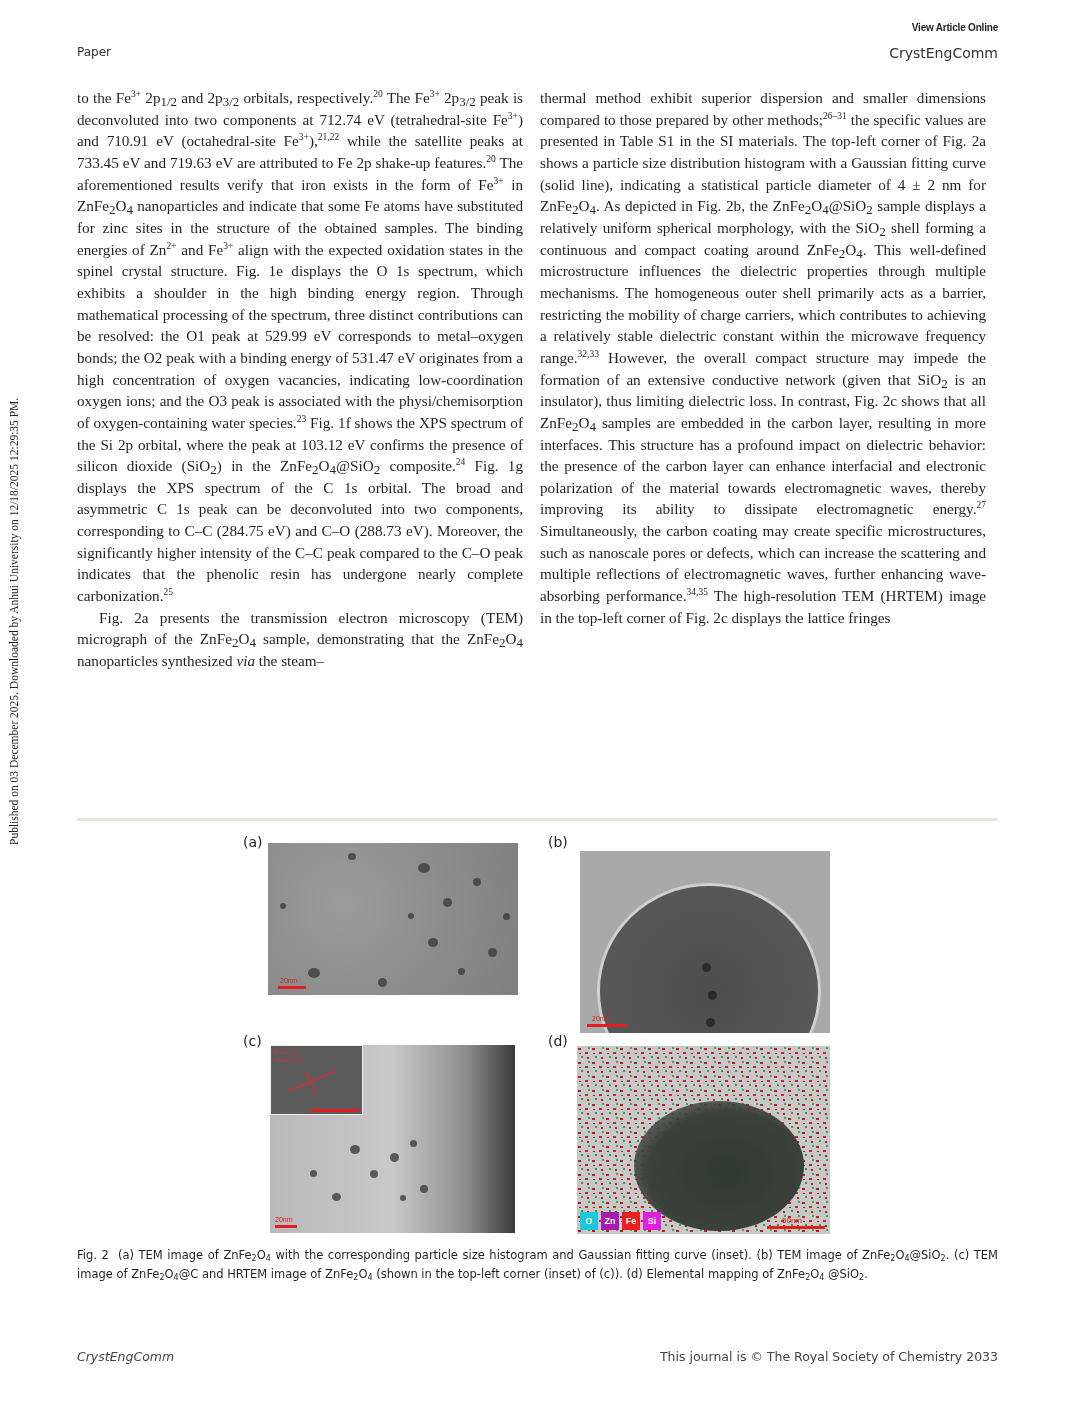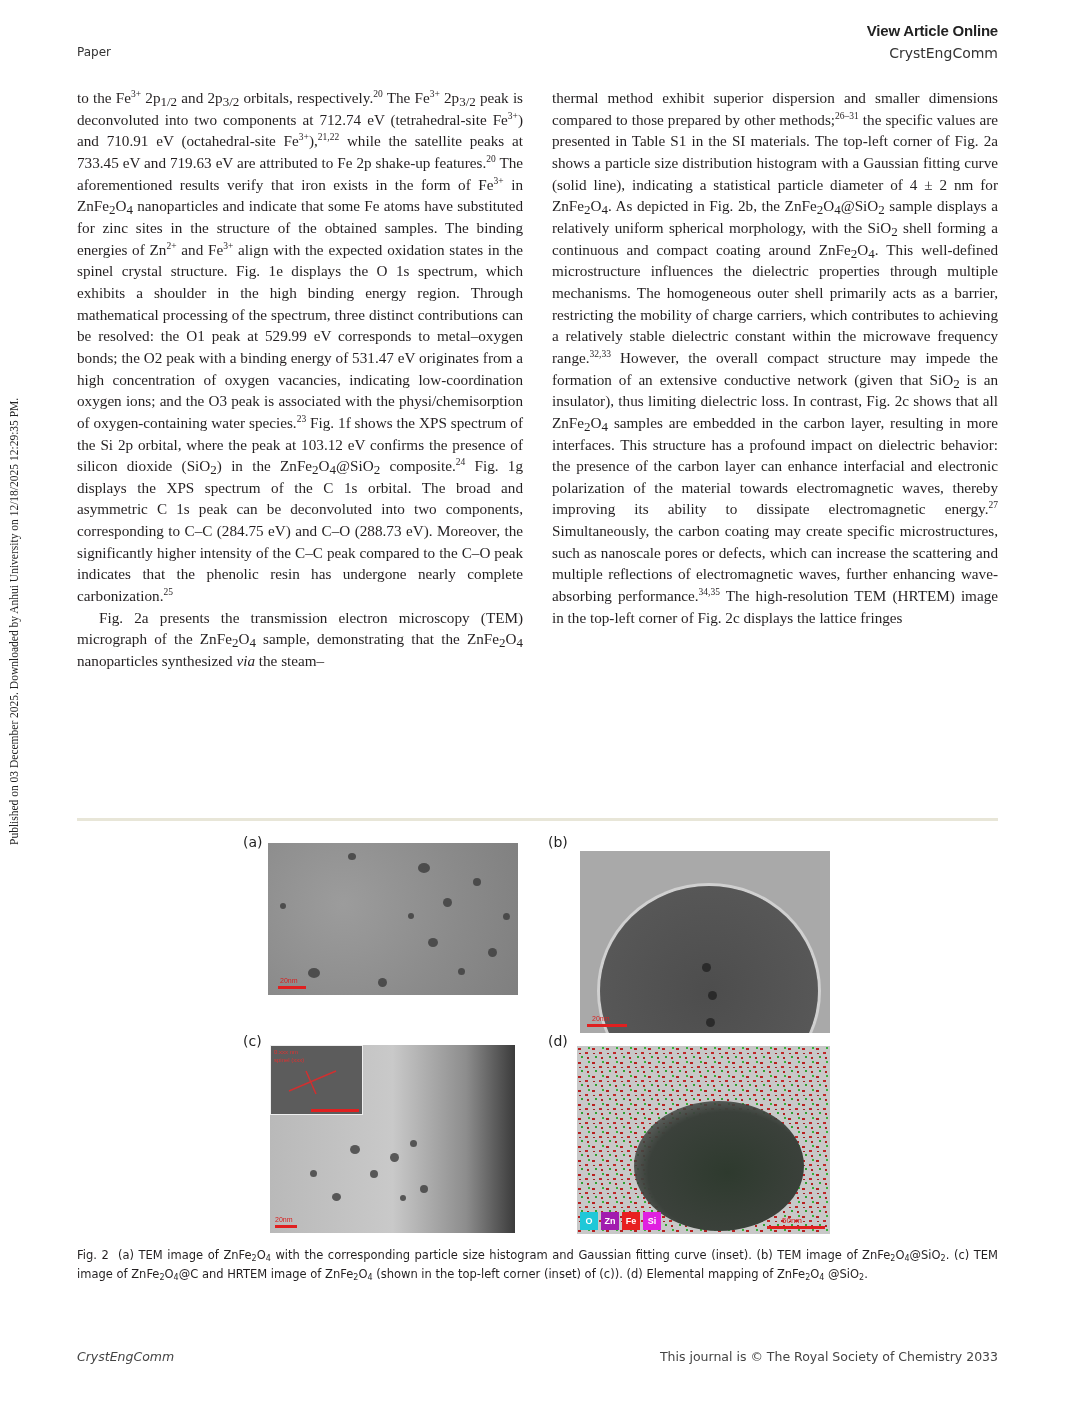--- a/index.html
+++ b/index.html
@@ -1,27 +1,27 @@
 <!DOCTYPE html>
 <html><head>
 <meta charset="utf-8">
 <style>
   * { box-sizing: border-box; margin: 0; padding: 0; }
   html, body { width: 1074px; height: 1407px; background: #ffffff; overflow: hidden; }
   body { position: relative; font-family: "DejaVu Serif", "Liberation Serif", serif; color: #231f20; }
 
-  .view-online { position: absolute; top: 22px; right: 76px; font-family: "Liberation Sans", sans-serif; font-size: 15px; font-weight: bold; color: #222; letter-spacing: -0.2px; }
+  .view-online { position: absolute; top: 22px; right: 76px; font-family: "Liberation Sans", sans-serif; font-size: 10px; font-weight: bold; color: #222; letter-spacing: -0.2px; }
   .hdr-left { position: absolute; top: 45px; left: 77px; font-family: "DejaVu Sans", sans-serif; font-size: 12px; color: #333; }
   .hdr-right { position: absolute; top: 45px; right: 76px; font-family: "DejaVu Sans", sans-serif; font-size: 14px; color: #333; }
 
   .side-note { position: absolute; left: 8px; top: 845px; transform-origin: 0 0; transform: rotate(-90deg); font-family: "Liberation Serif", serif; font-size: 11.5px; color: #222; white-space: nowrap; }
 
   .col { position: absolute; top: 87px; width: 446px; font-family: "Liberation Serif", serif; font-size: 15.2px; line-height: 21.65px; text-align: justify; color: #231f20; }
   .col.left { left: 77px; }
-  .col.right { left: 552px; }
+  .col.right { left: 540px; }
   .col p { text-indent: 0; }
   .col p.indent { text-indent: 22px; }
   sup { font-size: 9.5px; vertical-align: 6px; line-height: 0; }
   sub { font-size: 13px; vertical-align: -3px; line-height: 0; }
 
   .fig-rule { position: absolute; left: 77px; top: 818px; width: 921px; height: 3px; background: #e8e6d8; }
 
   .panel-label { position: absolute; font-family: "DejaVu Sans", sans-serif; font-size: 14px; color: #222; }
   .panel { position: absolute; overflow: hidden; }
 

